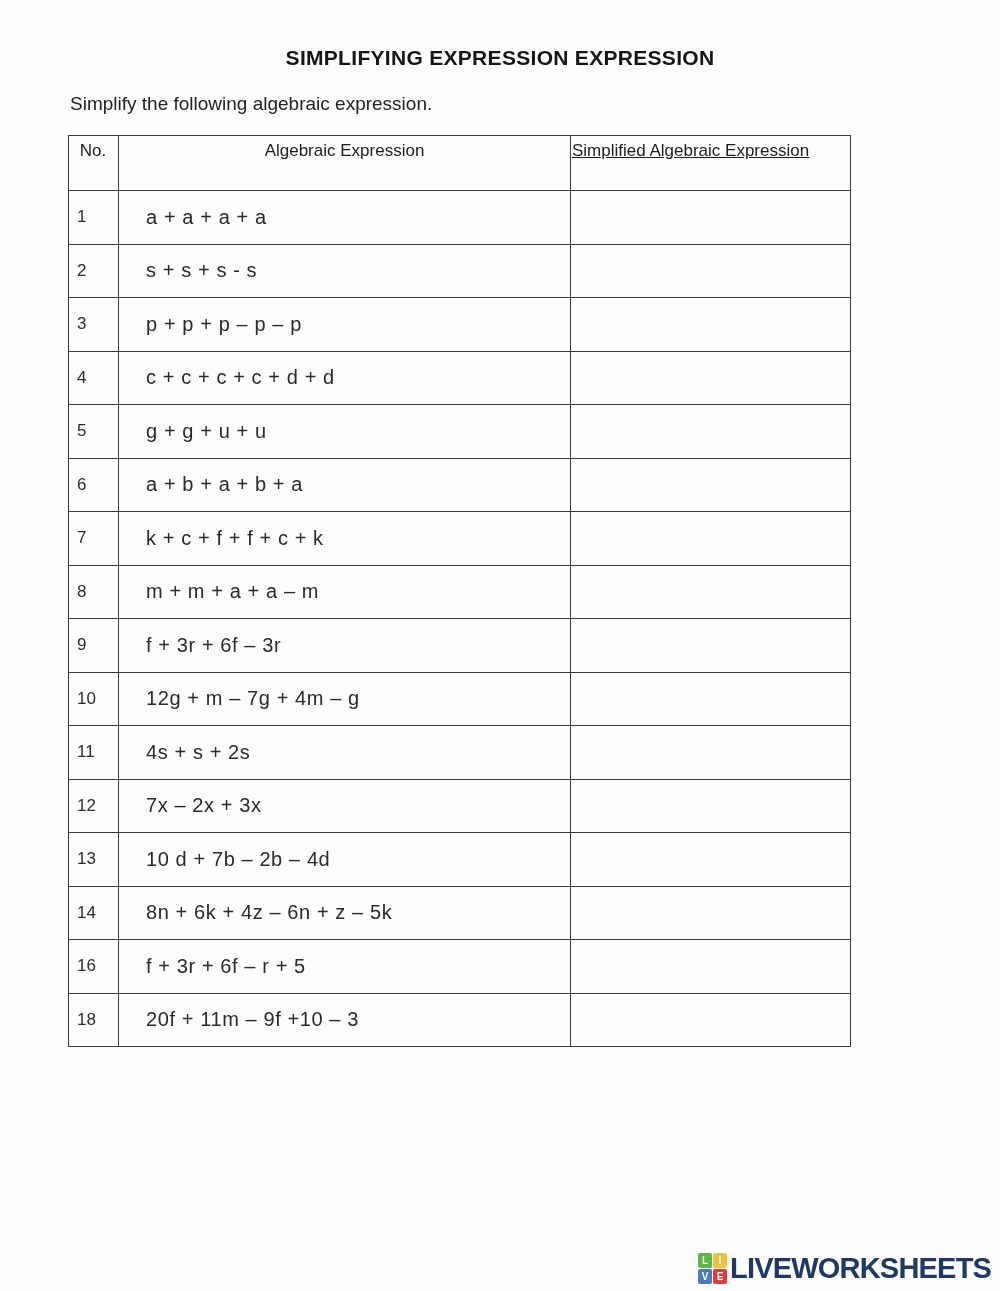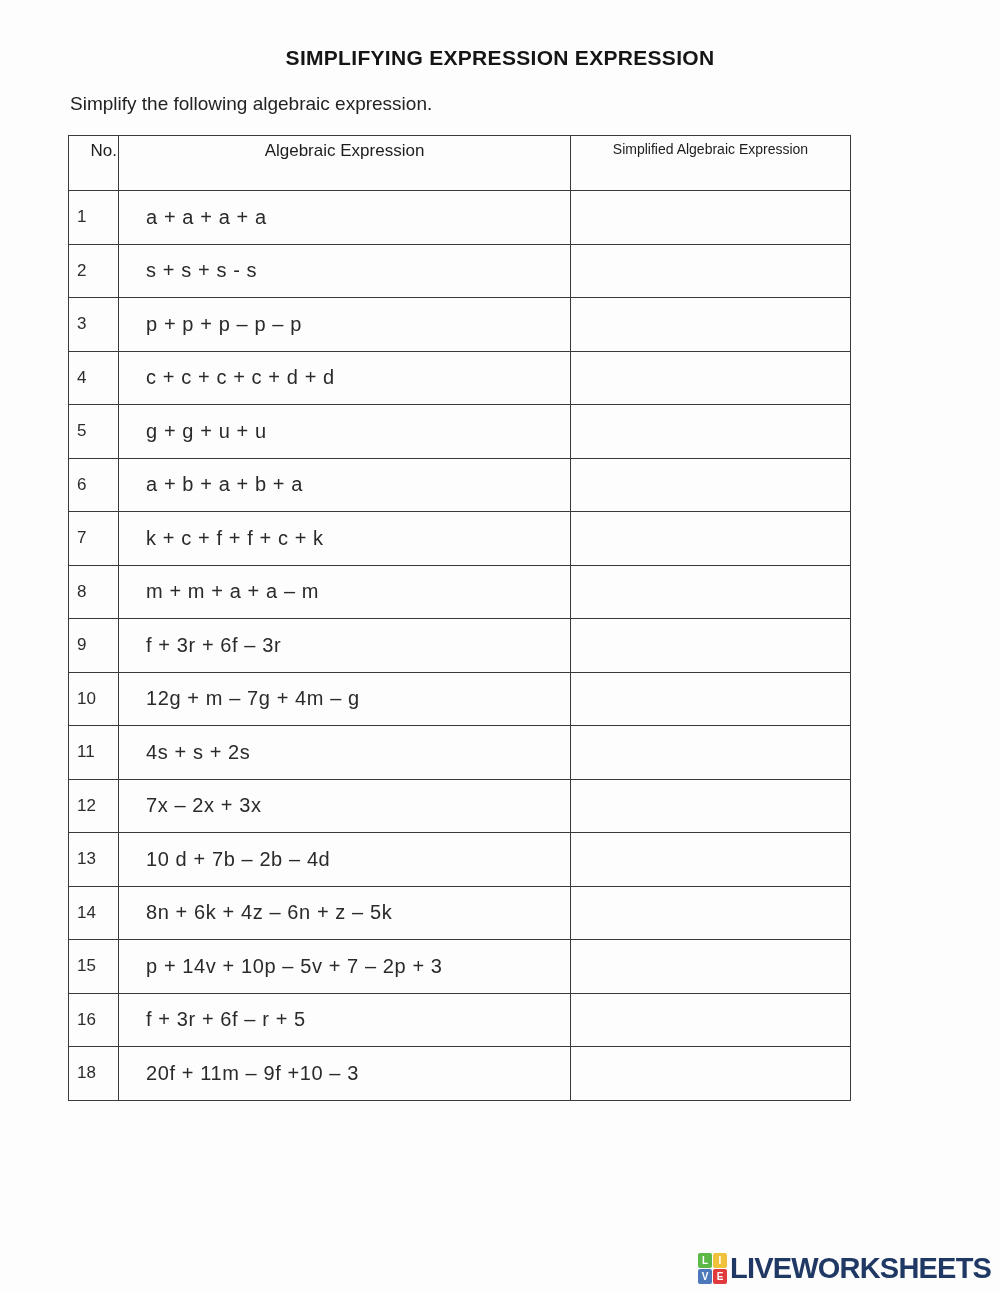--- a/index.html
+++ b/index.html
@@ -35,23 +35,23 @@
   col.c-expr { width: 452px; }
   col.c-ans { width: 280px; }
   thead th {
     height: 55px;
     vertical-align: top;
     font-weight: normal;
     font-size: 17px;
     color: #1d1d1d;
     padding-top: 5px;
   }
-  th.h-no { text-align: right; padding-left: 0; }
+  th.h-no { text-align: center; padding-left: 0; }
   th.h-expr { text-align: center; }
-  th.h-ans { text-align: center; font-size: 14px; }
+  th.h-ans { text-align: left; font-size: 17px; text-decoration: underline; }
   tbody td { height: 53.5px; vertical-align: middle; }
   td.no-cell {
     font-size: 17px; color: #2c2c2c;
     padding-left: 8px;
   }
   td.expr-cell {
     font-size: 20px; color: #2a2a2a;
     padding-left: 27px;
     letter-spacing: 0.6px;
     white-space: nowrap;
@@ -166,25 +166,20 @@
     <td class="no-cell">13</td>
     <td class="expr-cell">10 d + 7b – 2b – 4d</td>
     <td class="answer-cell"></td>
   </tr>
       <tr>
     <td class="no-cell">14</td>
     <td class="expr-cell">8n + 6k + 4z – 6n + z – 5k</td>
     <td class="answer-cell"></td>
   </tr>
       <tr>
-    <td class="no-cell">15</td>
-    <td class="expr-cell">p + 14v + 10p – 5v + 7 – 2p + 3</td>
-    <td class="answer-cell"></td>
-  </tr>
-      <tr>
     <td class="no-cell">16</td>
     <td class="expr-cell">f + 3r + 6f – r + 5</td>
     <td class="answer-cell"></td>
   </tr>
       <tr>
     <td class="no-cell">18</td>
     <td class="expr-cell">20f + 11m – 9f +10 – 3</td>
     <td class="answer-cell"></td>
   </tr>
     </tbody>

